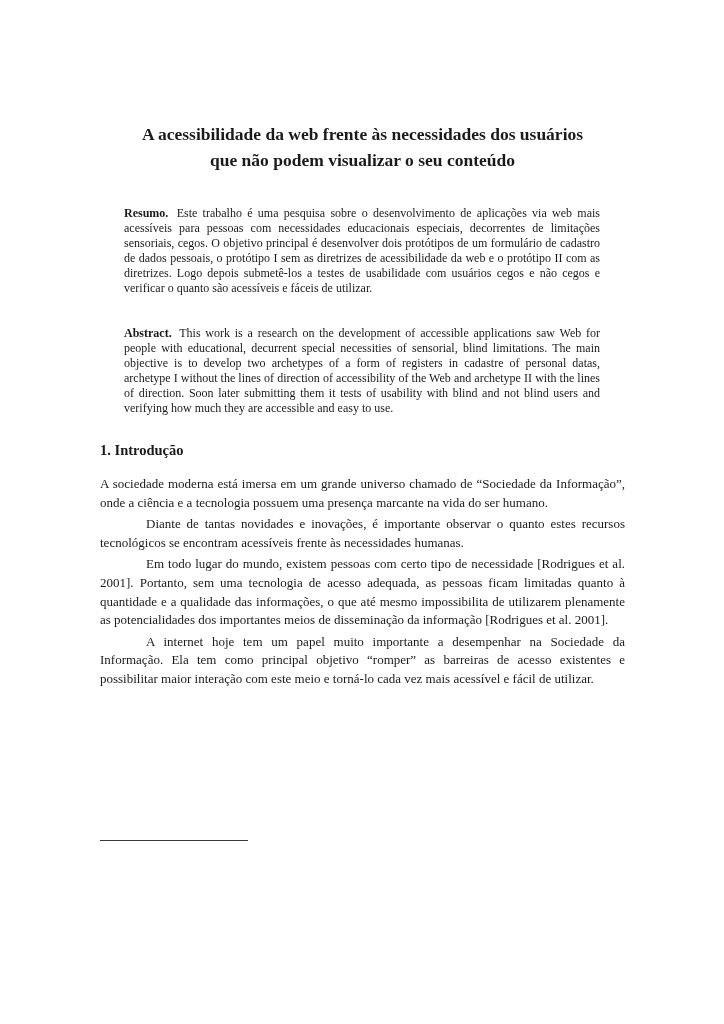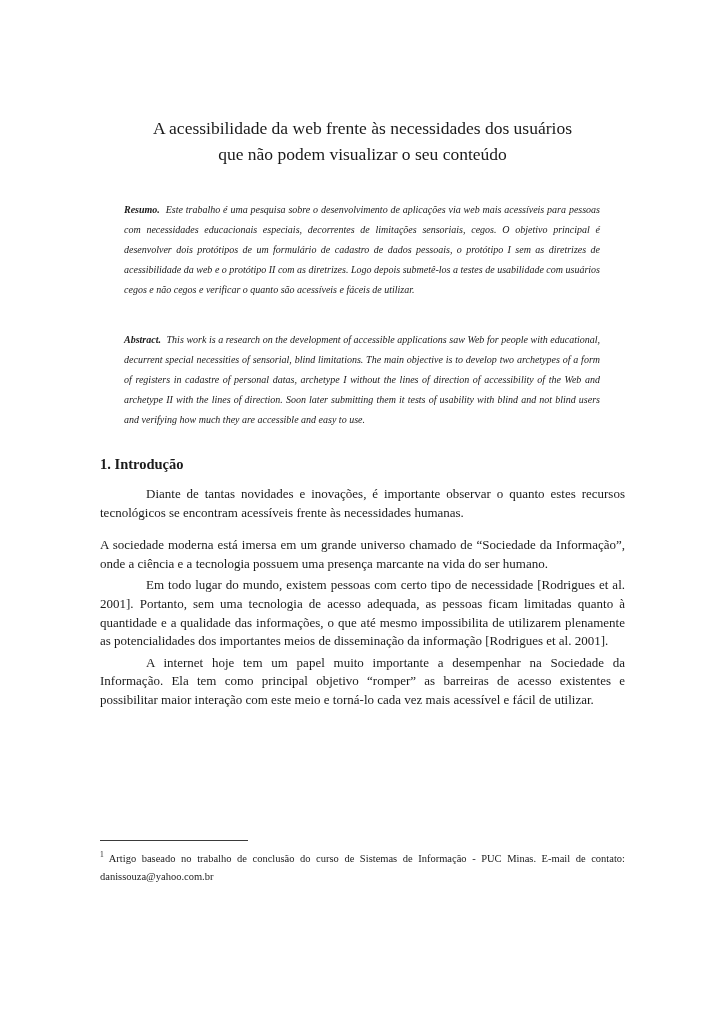--- a/index.html
+++ b/index.html
@@ -14,24 +14,24 @@
     box-sizing: border-box;
     background: #ffffff;
     color: #1a1a1a;
     font-family: "Liberation Serif", "DejaVu Serif", serif;
     overflow: hidden;
     padding: 110px 99px 0 100px;
   }
 
   
   .title {
-    margin: 5px;
+    margin: 11px;
     font-size: 17.5px;
     line-height: 26px;
-    font-weight: normal;
+    font-weight: bold;
     text-align: center;
   }
   .title-line { display: block; }
 
   
   .authors {
     margin-top: 14px;
     text-align: right;
     padding-right: 13px;
     font-size: 11.5px;
@@ -39,23 +39,22 @@
   }
   .author sup {
     font-size: 8px;
     margin-left: 4px;
   }
 
   
   .abstract-block {
     margin: 33px 0 0 0;
     padding: 0 25px 0 24px;
-    font-style: italic;
-    font-size: 10px;
-    line-height: 20px;
+    font-size: 12px;
+    line-height: 15px;
     text-align: justify;
   }
   .abstract-block.en { margin-top: 30px; }
   .block-label {
     font-weight: bold;
     margin-right: 3px;
   }
 
   
   .section-heading {
@@ -115,28 +114,25 @@
     <span>Este trabalho é uma pesquisa sobre o desenvolvimento de aplicações via web mais acessíveis para pessoas com necessidades educacionais especiais, decorrentes de limitações sensoriais, cegos. O objetivo principal é desenvolver dois protótipos de um formulário de cadastro de dados pessoais, o protótipo I sem as diretrizes de acessibilidade da web e o protótipo II com as diretrizes. Logo depois submetê-los a testes de usabilidade com usuários cegos e não cegos e verificar o quanto são acessíveis e fáceis de utilizar.</span>
   </p>
 
   <p class="abstract-block en">
     <span class="block-label">Abstract.</span>
     <span>This work is a research on the development of accessible applications saw Web for people with educational, decurrent special necessities of sensorial, blind limitations. The main objective is to develop two archetypes of a form of registers in cadastre of personal datas, archetype I without the lines of direction of accessibility of the Web and archetype II with the lines of direction. Soon later submitting them it tests of usability with blind and not blind users and verifying how much they are accessible and easy to use.</span>
   </p>
 
   <h2 class="section-heading">1. Introdução</h2>
 
+  <p class="body-p first">A sociedade moderna está imersa em um grande universo chamado de “Sociedade da Informação”, onde a ciência e a tecnologia possuem uma presença marcante na vida do ser humano.</p>
+
   <p class="body-p indent">Diante de tantas novidades e inovações, é importante observar o quanto estes recursos tecnológicos se encontram acessíveis frente às necessidades humanas.</p>
-
-  <p class="body-p first">A sociedade moderna está imersa em um grande universo chamado de “Sociedade da Informação”, onde a ciência e a tecnologia possuem uma presença marcante na vida do ser humano.</p>
 
   <p class="body-p indent">Em todo lugar do mundo, existem pessoas com certo tipo de necessidade [Rodrigues et al. 2001]. Portanto, sem uma tecnologia de acesso adequada, as pessoas ficam limitadas quanto à quantidade e a qualidade das informações, o que até mesmo impossibilita de utilizarem plenamente as potencialidades dos importantes meios de disseminação da informação [Rodrigues et al. 2001].</p>
 
   <p class="body-p indent">A internet hoje tem um papel muito importante a desempenhar na Sociedade da Informação. Ela tem como principal objetivo “romper” as barreiras de acesso existentes e possibilitar maior interação com este meio e torná-lo cada vez mais acessível e fácil de utilizar.</p>
 
   <div class="footnote-area">
     <div class="footnote-rule"></div>
-    <p class="footnote">
-      <sup>1</sup><span>Artigo baseado no trabalho de conclusão do curso de Sistemas de Informação - PUC Minas. E-mail de contato: danissouza@yahoo.com.br</span>
-    </p>
   </div>
 
 </div>
 
 </body></html>

